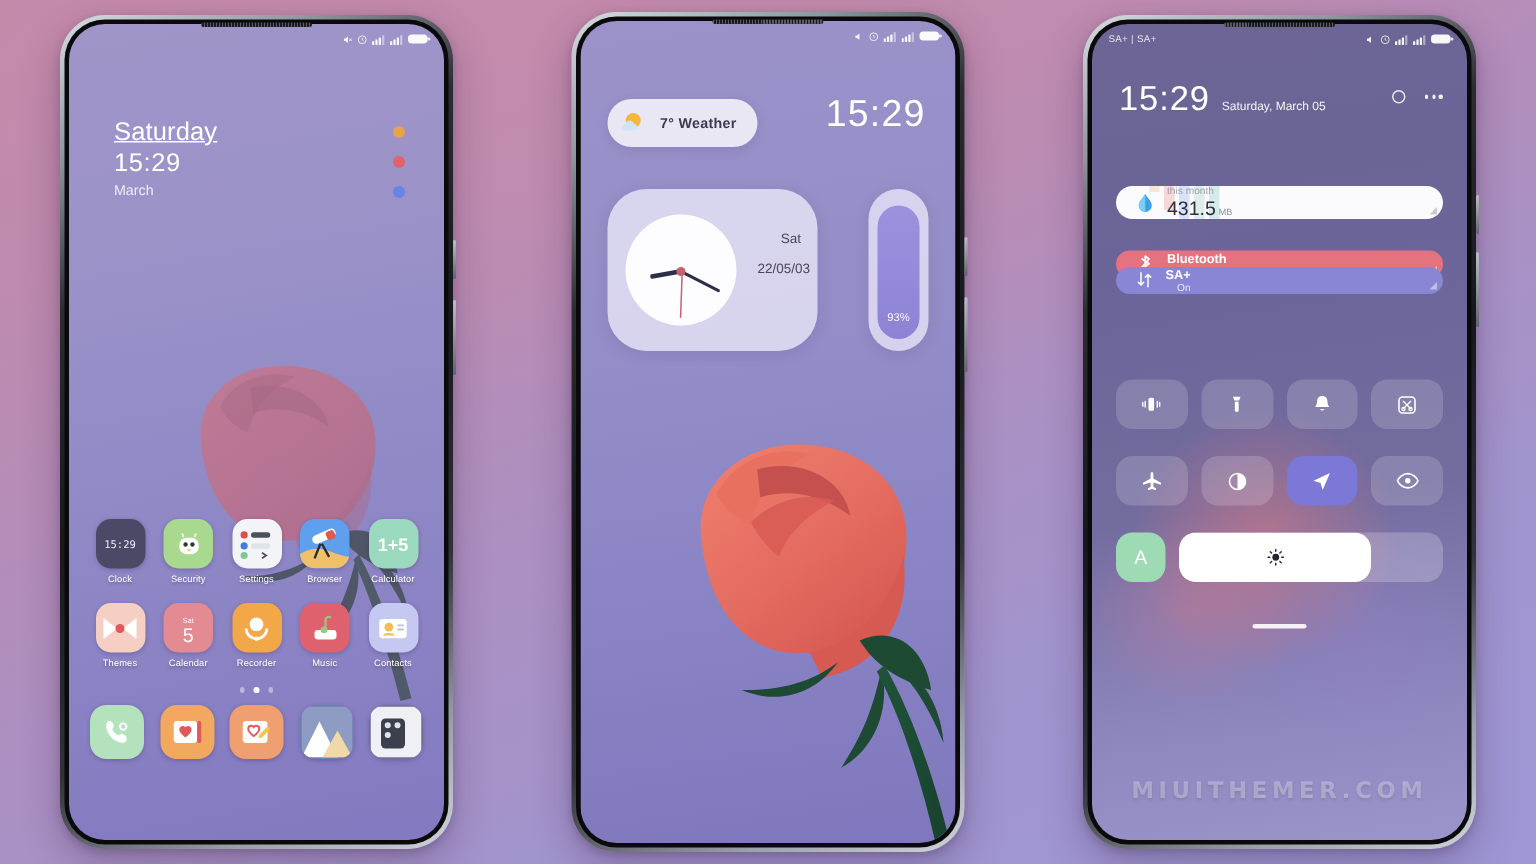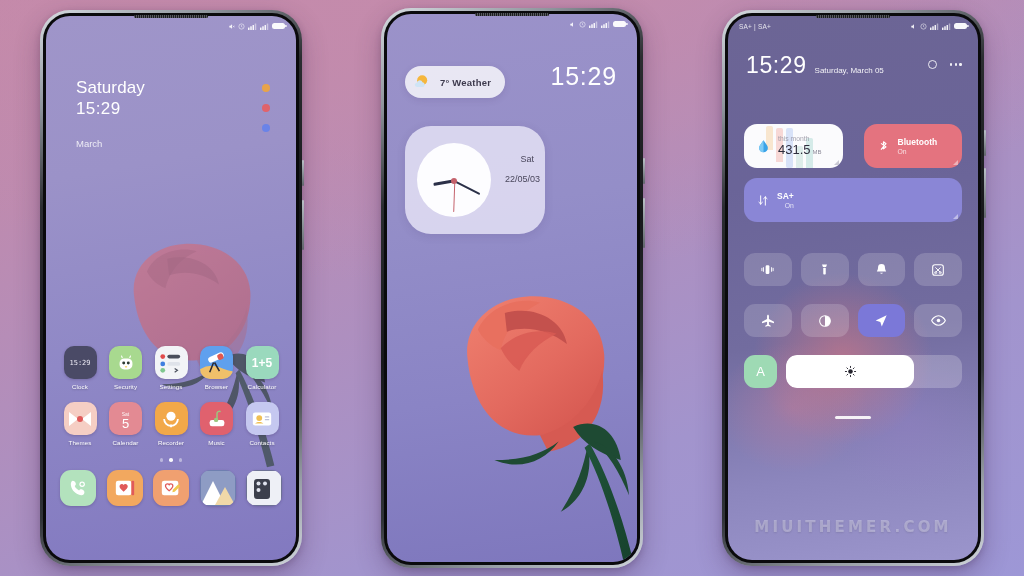--- a/index.html
+++ b/index.html
@@ -101,23 +101,23 @@
       radial-gradient(42% 18% at 72% 75%, rgba(150,128,200,.34) 0%, rgba(150,128,200,0) 78%),
       linear-gradient(172deg,#6c6595 0%,#6a6498 30%,#726c9f 58%,#8c86bd 82%,#9b95cc 100%);
     filter: blur(.4px);
   }
 
   
   .rose { position: absolute; }
 
   
   .lock-clock { position: absolute; left: 30px; top: 62px; z-index: 10; }
-  .lk-day { font-size: 17px; color: #fff; font-weight: 400; letter-spacing: .1px; line-height: 1.18; }
+  .lk-day { font-size: 17px; color: #fff; font-weight: 400; letter-spacing: .1px; line-height: 1.18; text-decoration: underline; }
   .lk-time { font-size: 17px; color: #fff; font-weight: 400; letter-spacing: .4px; line-height: 1.35; }
-  .lk-month { font-size: 9.5px; color: rgba(255,255,255,.82); margin-top: 17px; }
+  .lk-month { font-size: 9.5px; color: rgba(255,255,255,.82); margin-top: 1px; }
   .lk-dots { position: absolute; right: 26px; top: 68px; z-index: 10; display: flex; flex-direction: column; gap: 12px; }
   .lk-dot { width: 8px; height: 8px; border-radius: 50%; }
 
   
   .apps { position: absolute; left: 0; right: 0; top: 330px; z-index: 12; }
   .app-row { display: flex; justify-content: space-between; padding: 0 14px; margin-bottom: 12px; }
   .app { width: 40px; display: flex; flex-direction: column; align-items: center; }
   .app-ico {
     width: 33px; height: 33px; border-radius: 10px;
     position: relative; overflow: hidden;
@@ -181,21 +181,21 @@
   
   .cc { position: absolute; inset: 0; z-index: 14; padding: 0 14px; }
   .cc-head { position: absolute; left: 18px; top: 38px; display: flex; align-items: baseline; gap: 8px; }
   .cc-time { font-size: 23px; color: #fff; letter-spacing: .6px; line-height: 1; }
   .cc-date { font-size: 8px; color: rgba(255,255,255,.92); }
   .cc-actions { position: absolute; right: 16px; top: 44px; display: flex; align-items: center; gap: 13px; }
   .cc-circ { width: 9px; height: 9px; border-radius: 50%; border: 1.2px solid rgba(255,255,255,.85); }
   .cc-dots { display: flex; gap: 2.2px; }
   .cc-dots i { width: 2.6px; height: 2.6px; border-radius: 50%; background: rgba(255,255,255,.9); display:block; }
 
-  .big-row { position: absolute; left: 16px; right: 16px; display: flex; gap: 21px; }
+  .big-row { position: absolute; left: 16px; right: 16px; display: flex; gap: 21px; flex-direction: column; }
   .big-tile {
     flex: 1; height: 44px; border-radius: 13px;
     position: relative; overflow: hidden;
     display: flex; align-items: center; gap: 7px; padding-left: 10px;
   }
   .bt-label { font-size: 8.5px; font-weight: 600; line-height: 1.25; }
   .bt-sub { font-size: 6.8px; opacity: .78; }
   .corner { position: absolute; right: 4px; bottom: 3px; width: 0; height: 0;
             border-left: 5px solid transparent; border-bottom: 5px solid rgba(255,255,255,.45); }
 
@@ -534,20 +534,24 @@
           <div class="clockface">
             <span class="hand" style="left:36px;top:17px;width:2.6px;height:21px;background:#2b3048;transform:rotate(260deg);"></span>
             <span class="hand" style="left:36.3px;top:9px;width:2px;height:29px;background:#2b3048;transform:rotate(117deg);"></span>
             <span class="hand" style="left:36.6px;top:7px;width:1.3px;height:31px;background:#c4616b;transform:rotate(182deg);"></span>
             <span style="position:absolute;left:33.5px;top:34.5px;width:6px;height:6px;border-radius:50%;background:#c4616b;"></span>
           </div>
           <div class="w-clk-day">Sat</div>
           <div class="w-clk-date">22/05/03</div>
         </div>
 
+        <div class="w-batt">
+          <div class="w-batt-fill"></div>
+          <div class="w-batt-pct">93%</div>
+        </div>
       </div>
     </div>
   </div>
 
   <div class="phone" style="left:722px; top:10px; width:262px; height:556px;">
     <div class="side-btn" style="top:120px;height:26px;"></div>
     <div class="side-btn" style="top:158px;height:50px;"></div>
     <div class="phone-inner">
       <div class="earpiece"></div>
       <div class="screen">

